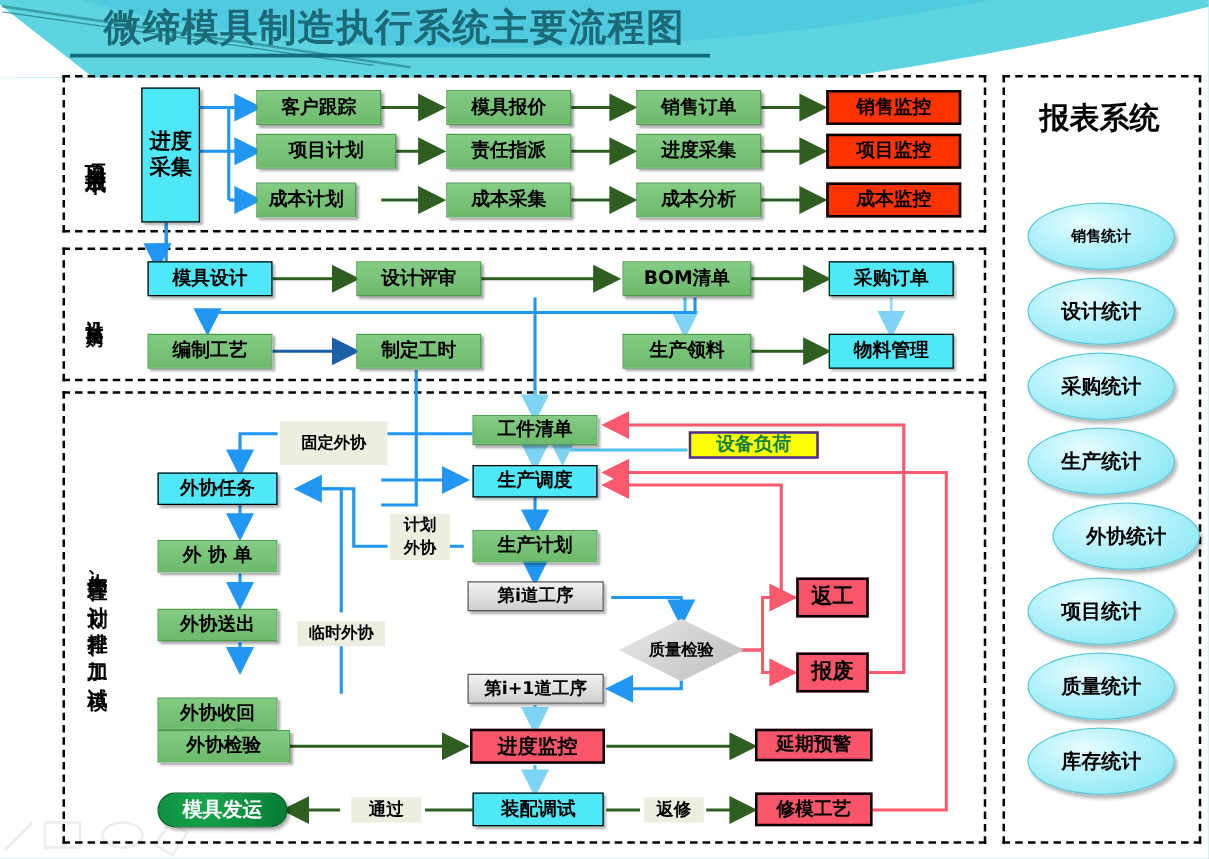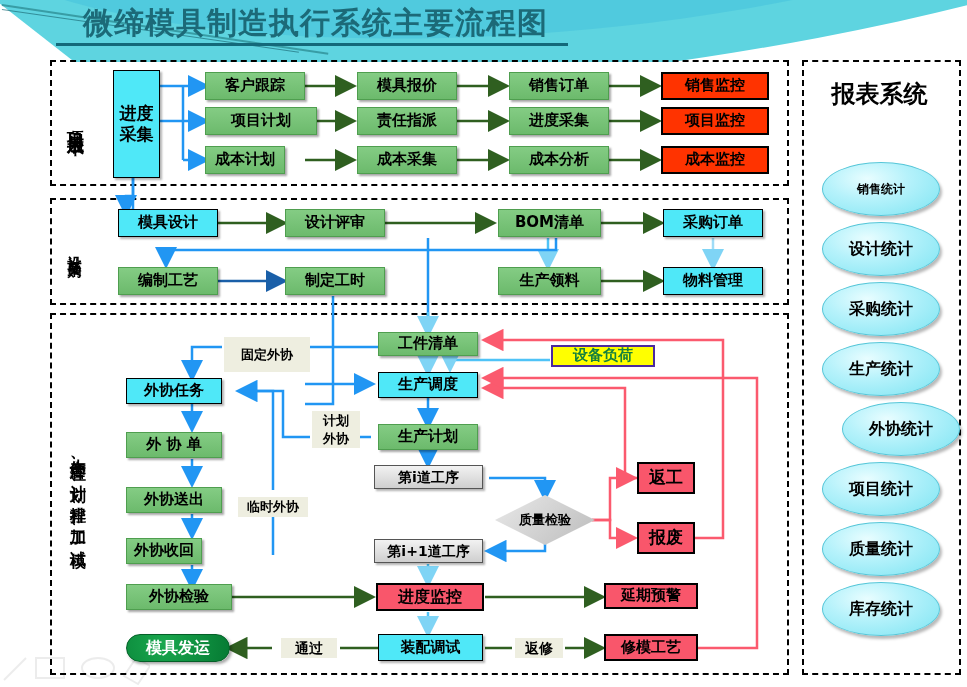--- a/index.html
+++ b/index.html
@@ -274,21 +274,21 @@
 
   <div class="node n-pink" style="left:376px;top:583px;width:108px;height:28px;font-size:16px">进度监控</div>
   <div class="node n-pink" style="left:604px;top:583px;width:94px;height:26px;font-size:15px">延期预警</div>
 
   <div class="node n-cyan" style="left:378px;top:634px;width:105px;height:27px;font-size:15px">装配调试</div>
   <div class="node n-pink" style="left:604px;top:634px;width:94px;height:27px;font-size:15px">修模工艺</div>
 
   <div class="node n-cyan" style="left:126px;top:378px;width:96px;height:26px;font-size:15px">外协任务</div>
   <div class="node n-green" style="left:126px;top:432px;width:96px;height:26px;font-size:15px">外 协 单</div>
   <div class="node n-green" style="left:126px;top:487px;width:96px;height:26px;font-size:15px">外协送出</div>
-  <div class="node n-green" style="left:126px;top:538px;width:76px;height:26px;font-size:15px">外协收回</div>
+  <div class="node n-green" style="left:126px;top:558px;width:96px;height:26px;font-size:15px">外协收回</div>
   <div class="node n-green" style="left:126px;top:584px;width:106px;height:26px;font-size:15px">外协检验</div>
 
   <div class="node n-pill" style="left:126px;top:634px;width:104px;height:28px;font-size:16px">模具发运</div>
 
   <div class="node n-tag" style="left:224px;top:337px;width:86px;height:35px;font-size:13px">固定外协</div>
   <div class="node n-tag" style="left:312px;top:411px;width:48px;height:19px;font-size:13px">计划</div>
   <div class="node n-tag" style="left:312px;top:429px;width:48px;height:19px;font-size:13px">外协</div>
   <div class="node n-tag" style="left:238px;top:497px;width:70px;height:20px;font-size:13px">临时外协</div>
   <div class="node n-tag" style="left:281px;top:638px;width:56px;height:20px;font-size:14px">通过</div>
   <div class="node n-tag" style="left:515px;top:638px;width:48px;height:20px;font-size:14px">返修</div>

